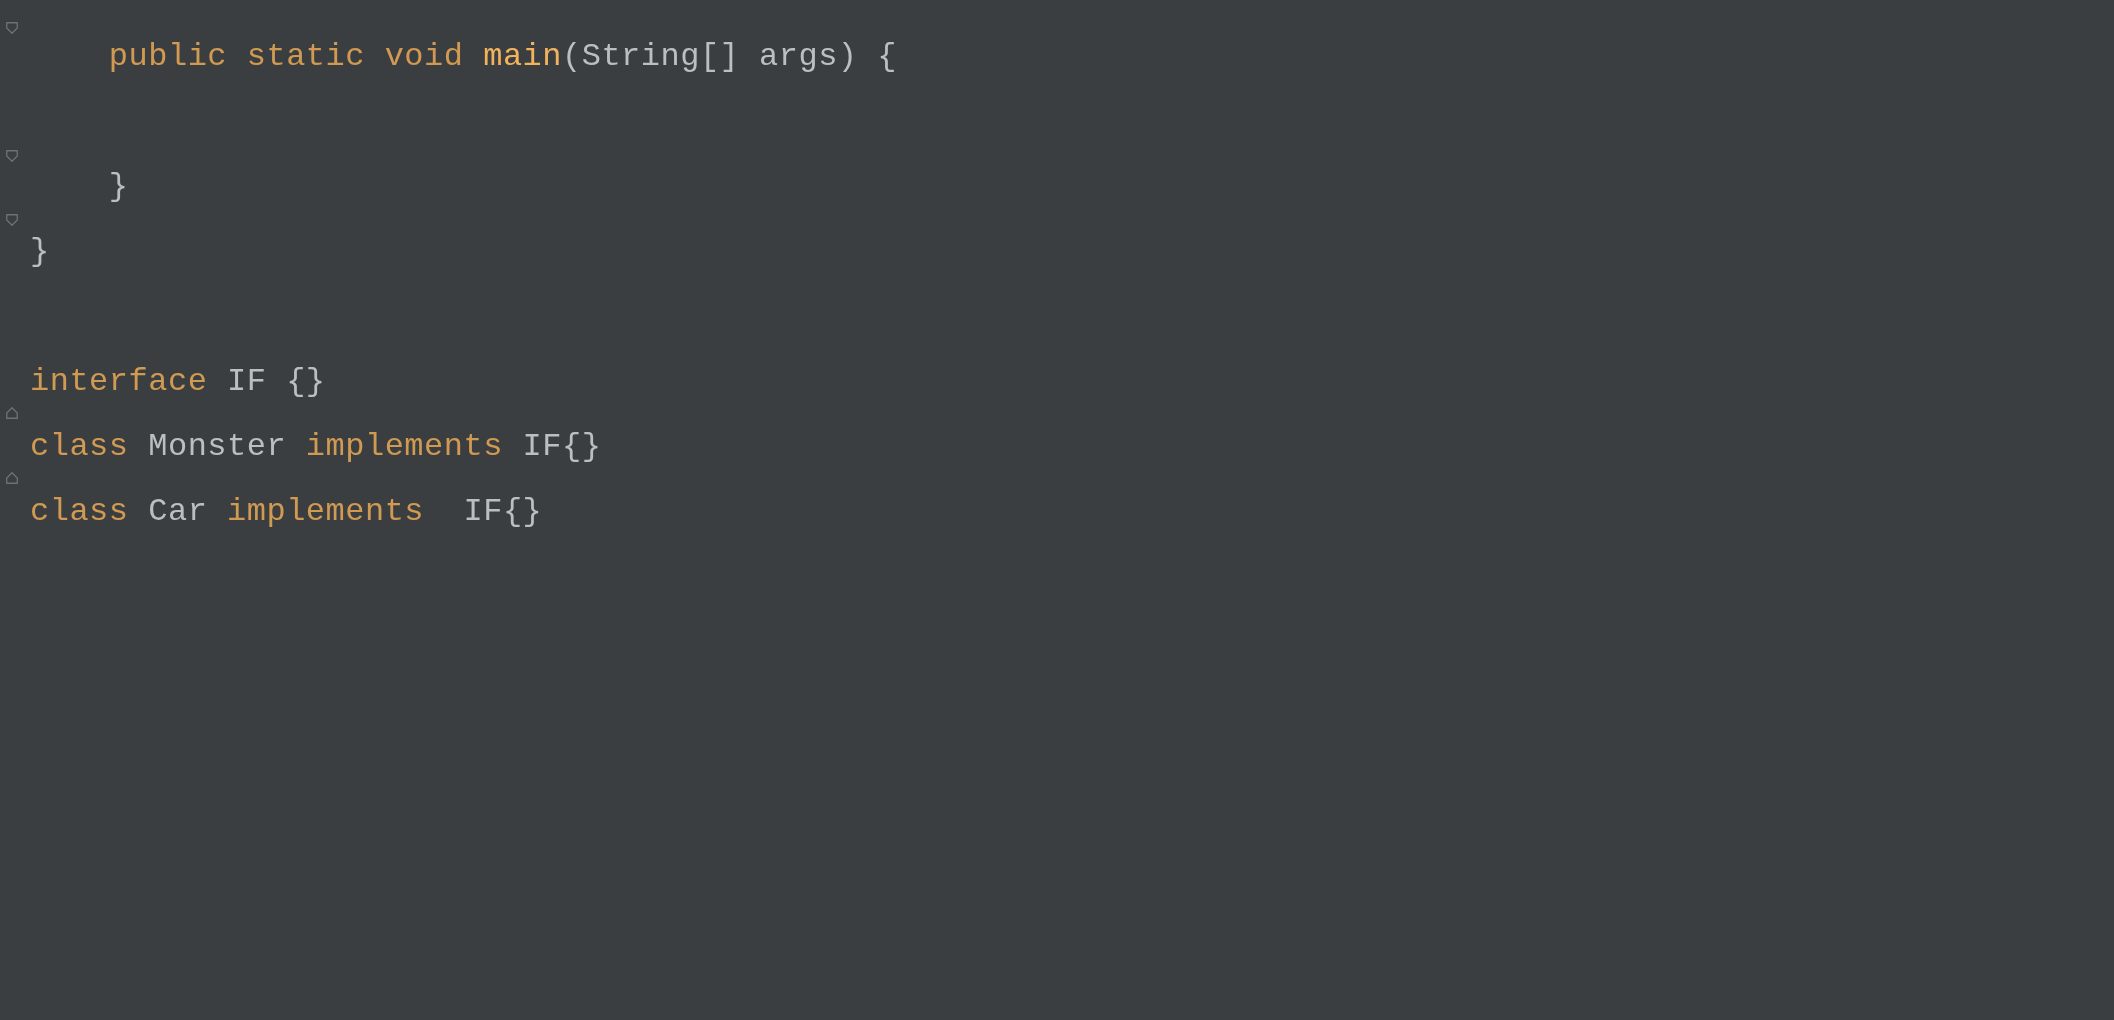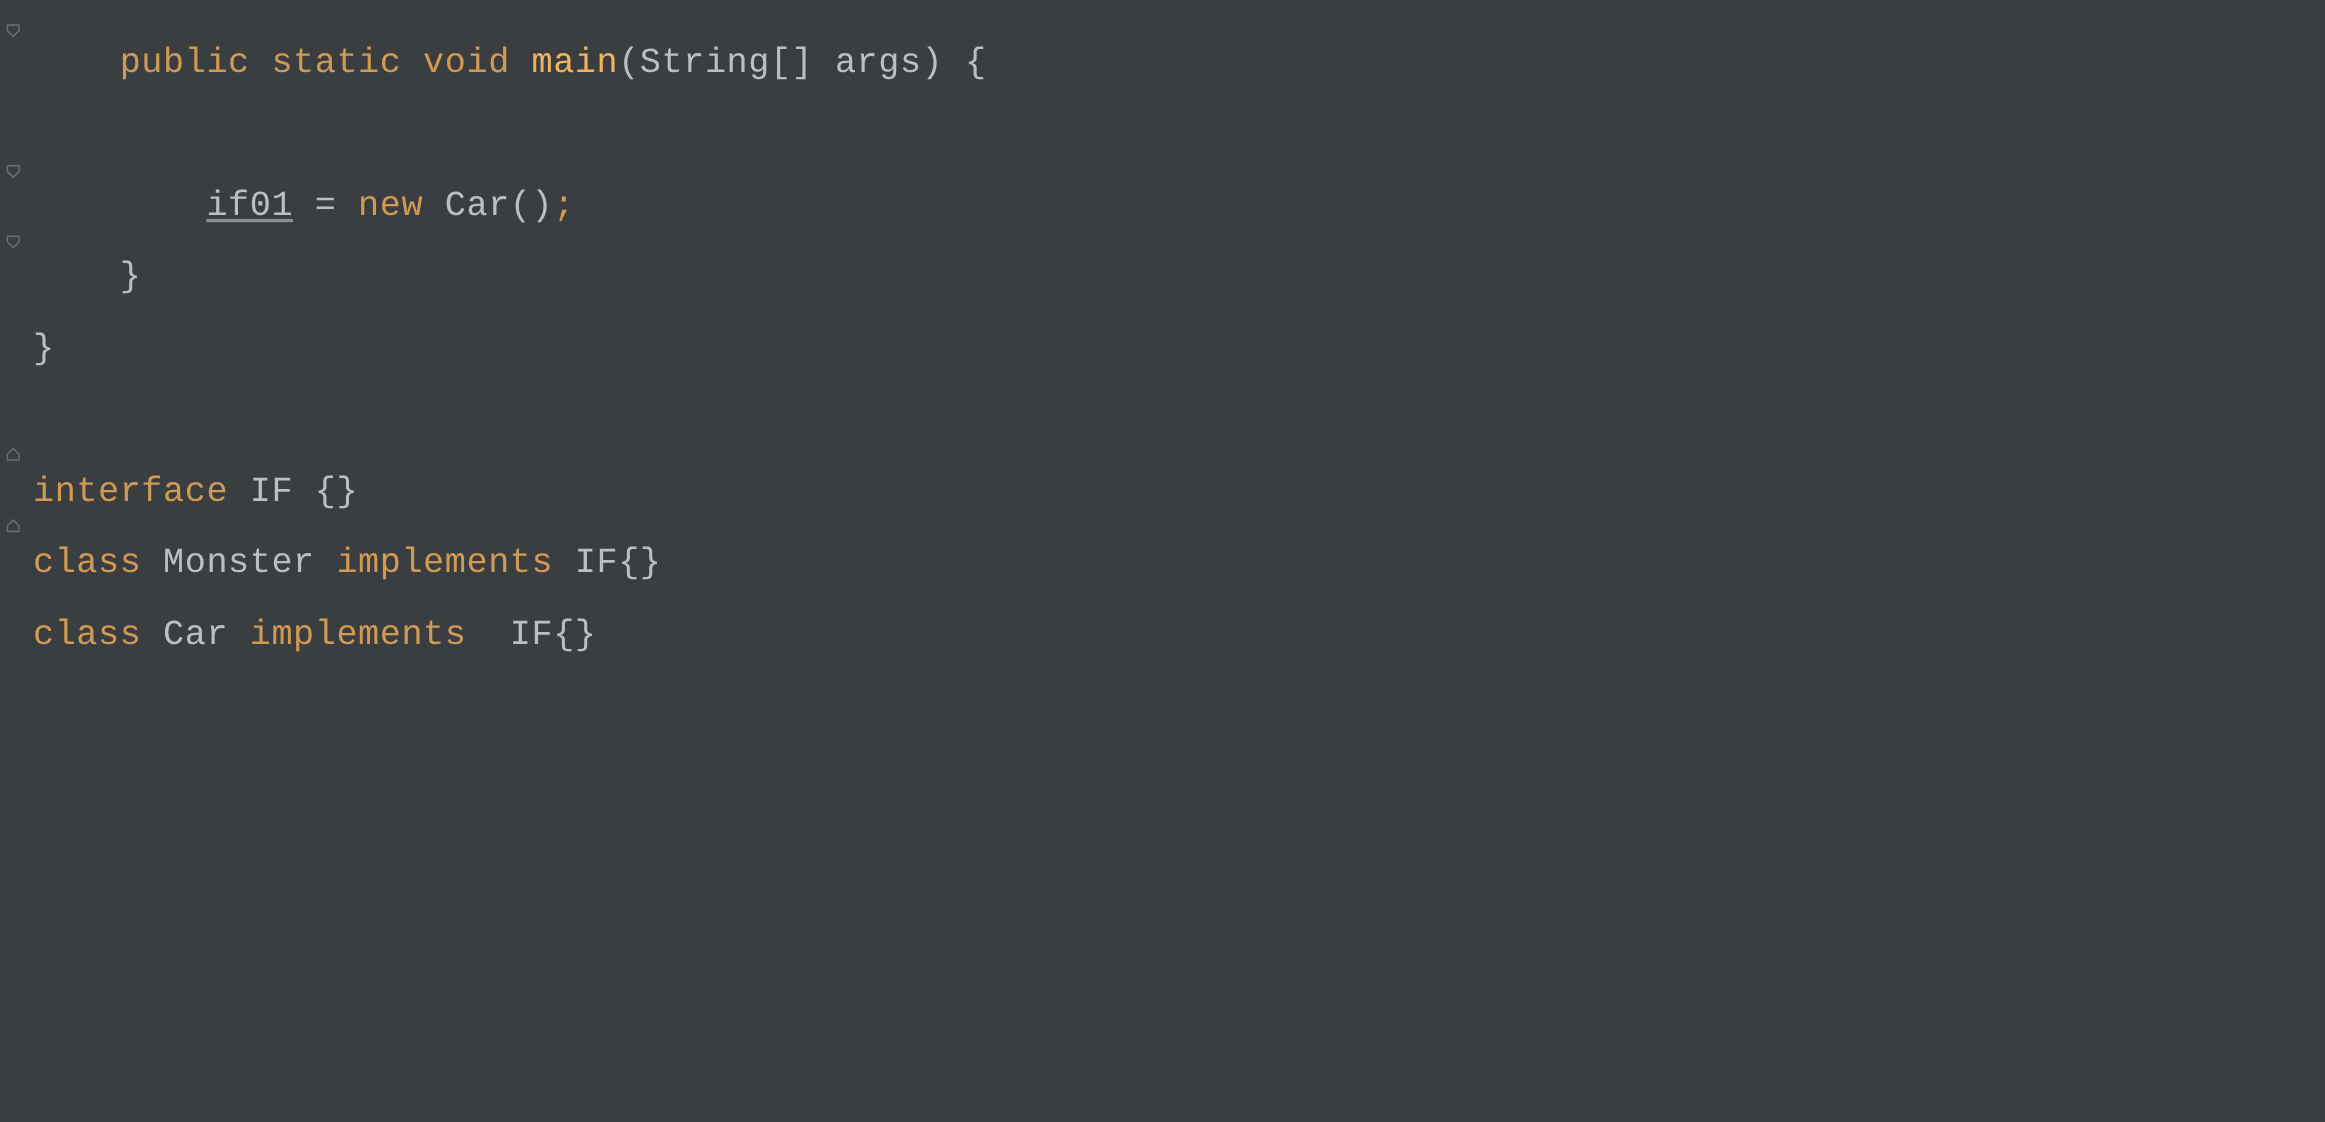--- a/index.html
+++ b/index.html
@@ -82,20 +82,19 @@
   <div class="fold-marker" style="top:470px;">
     <svg viewBox="0 0 16 16">
         <path d="M2 8 L8 2 L14 8 L14 14 L2 14 Z"></path>
       </svg>
   </div>
 </div>
 
 <div class="code-area">
   <div class="line"><span class="plain">    </span><span class="kw">public</span><span class="plain"> </span><span class="kw">static</span><span class="plain"> </span><span class="kw">void</span><span class="plain"> </span><span class="method">main</span><span class="paren">(</span><span class="plain">String</span><span class="plain">[]</span><span class="plain"> args</span><span class="paren">)</span><span class="lbrace"> {</span></div>
   <div class="line"></div>
-  <div class="line"><span class="plain">        </span><span class="plain underline">if01</span><span class="plain"> = </span><span class="kw">new</span><span class="plain"> Car()</span><span class="semi">;</span></div>
   <div class="line"><span class="plain">    </span><span class="rbrace">}</span></div>
   <div class="line"><span class="rbrace">}</span></div>
   <div class="line"></div>
   <div class="line"><span class="kw">interface</span><span class="plain"> IF </span><span class="plain">{}</span></div>
   <div class="line"><span class="kw">class</span><span class="plain"> Monster </span><span class="kw">implements</span><span class="plain"> IF</span><span class="plain">{}</span></div>
   <div class="line"><span class="kw">class</span><span class="plain"> Car </span><span class="kw">implements</span><span class="plain">  IF</span><span class="plain">{}</span></div>
 </div>
 
 </body></html>

